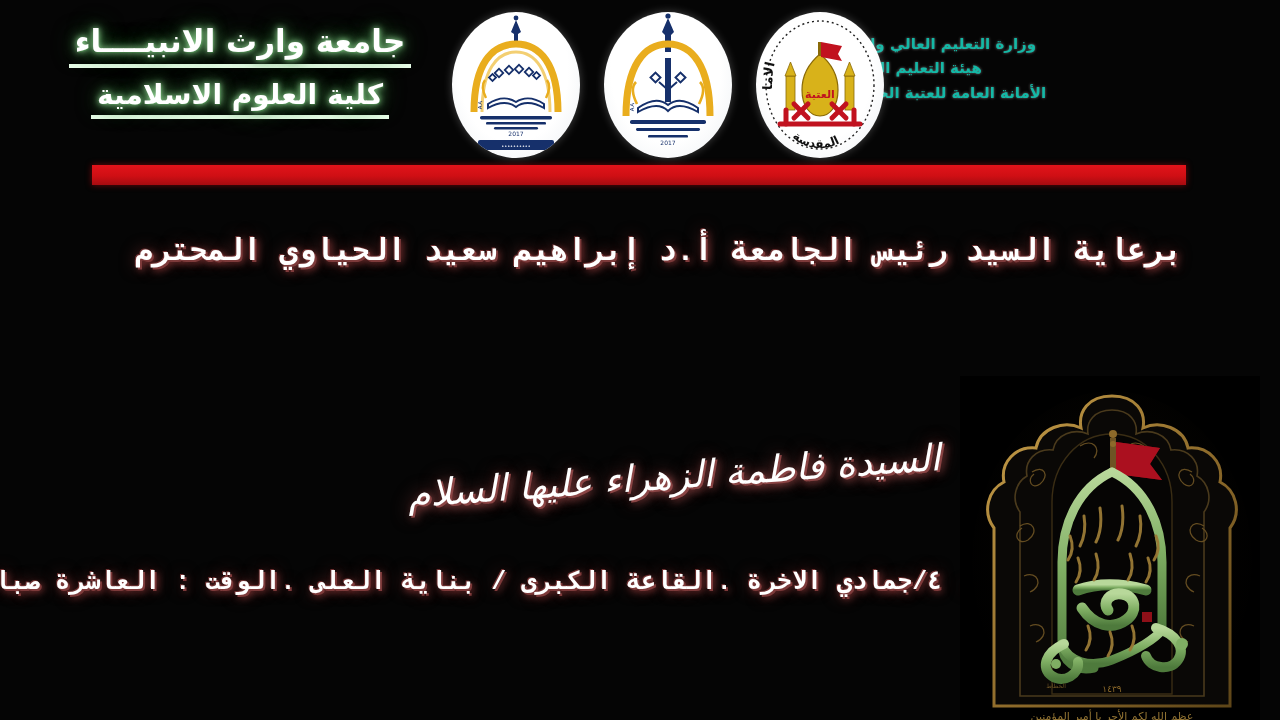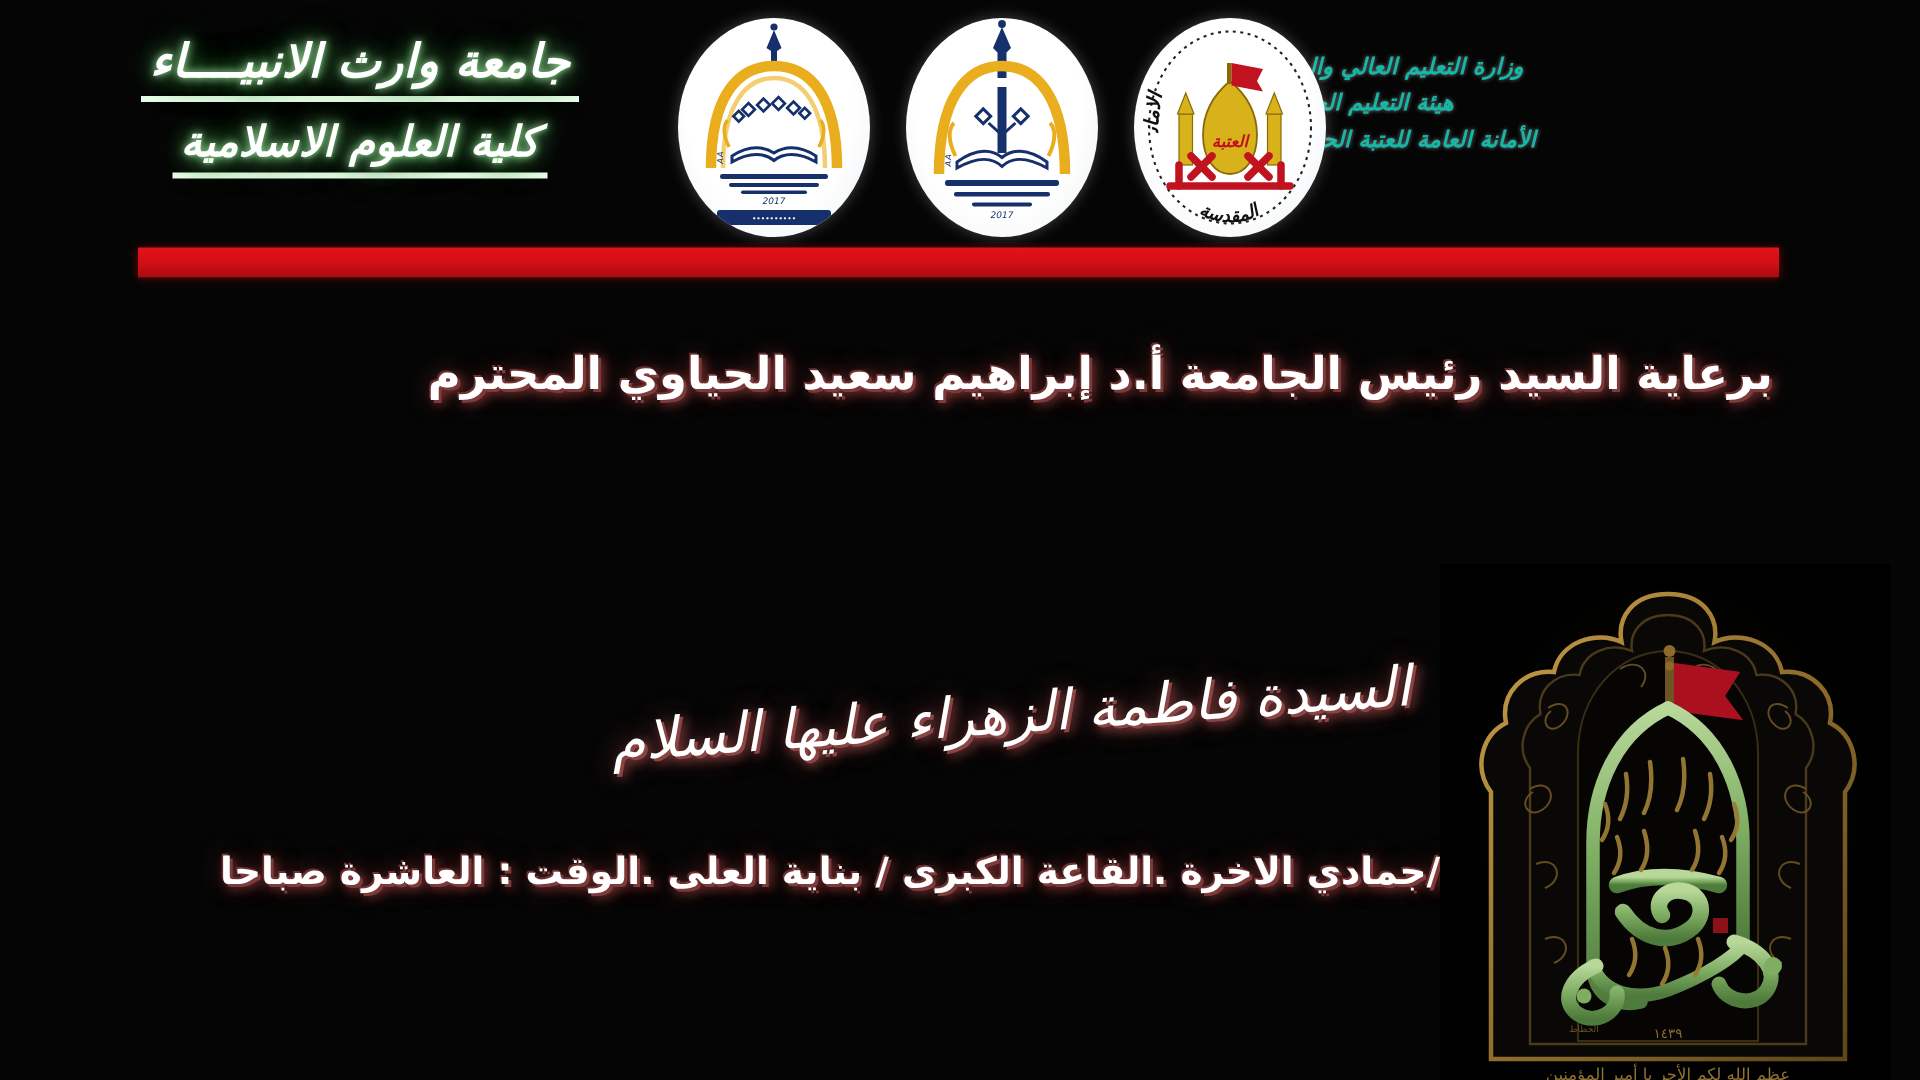--- a/index.html
+++ b/index.html
@@ -7,21 +7,21 @@
   html, body { background:#000; }
   body {
     width:1280px; height:720px;
     font-family:"DejaVu Sans","Liberation Sans",sans-serif;
     overflow:hidden; position:relative;
     background:#000;
   }
   .poster { position:absolute; inset:0; background:#050505; }
 
   
-  .header { position:absolute; top:0; left:0; width:1124px; height:160px;font-style:italic; }
+  .header { position:absolute; top:0; left:0; width:1124px; height:160px; }
 
   .uni-title {
     position:absolute; top:22px; left:40px; width:400px;
     text-align:center; direction:rtl;
   }
   .uni-title .ln {
     display:inline-block;
     color:#ffffff;
     font-weight:bold;
     font-size:31px;
@@ -65,20 +65,21 @@
   
   .body-wrap { position:absolute; top:196px; left:0; width:1280px; height:524px; }
 
   .line {
     position:absolute; direction:rtl; color:#ffffff; font-weight:bold;
     white-space:nowrap;
     text-shadow:
       2px 2px 0 #7d3a3a, -1px -1px 0 #6d3030,
       3px 3px 7px rgba(150,60,60,.9),
       0 0 16px rgba(190,80,80,.55);
+    font-family: Liberation Mono, monospace;
   }
   .l1 { top:36px; right:98px; font-size:30px; letter-spacing:.5px; }
   .l2 { top:140px; right:98px; font-size:29px; letter-spacing:.5px; }
   .l3 {
     top:240px; right:340px; font-size:37px; font-weight:normal;
     font-family:"DejaVu Serif","Liberation Serif",serif;
     font-style:italic;
     transform:rotate(-4deg); transform-origin:right center;
     text-shadow:
       2px 2px 0 #8a4444, 3px 3px 8px rgba(170,80,80,.95),

